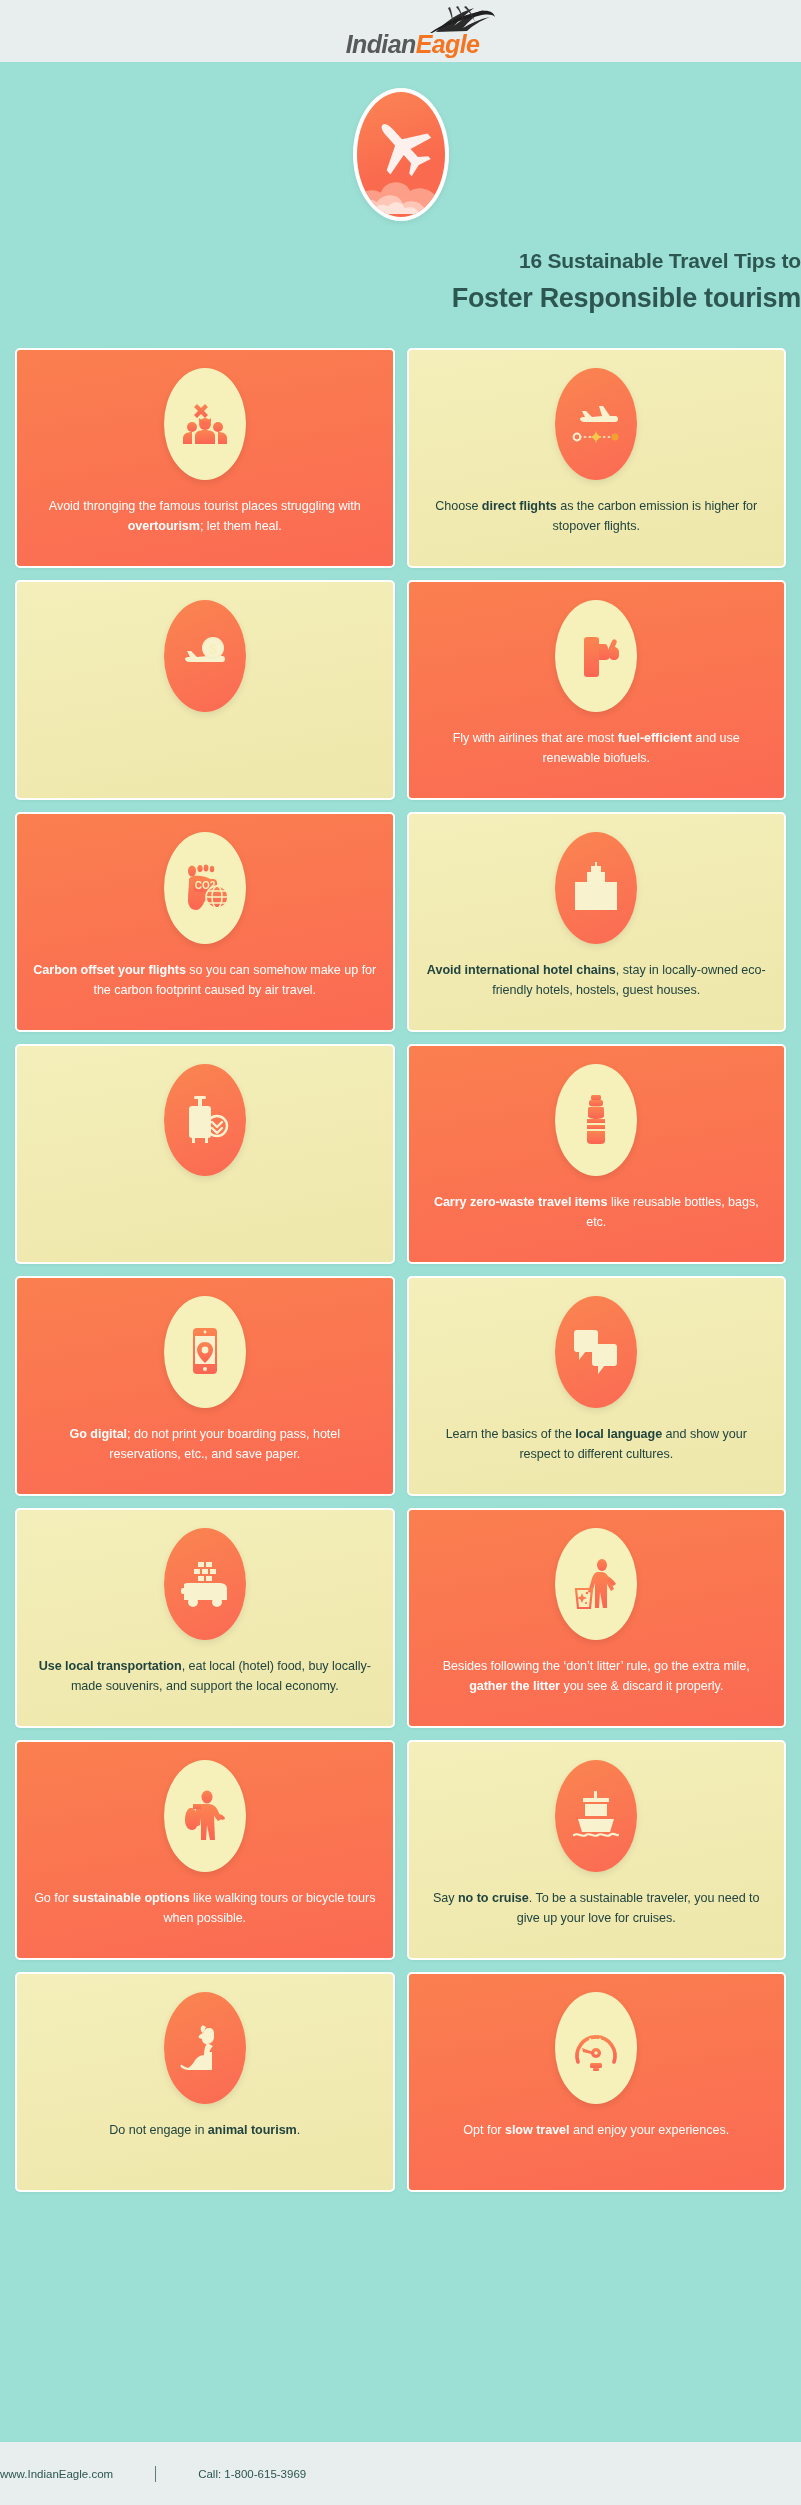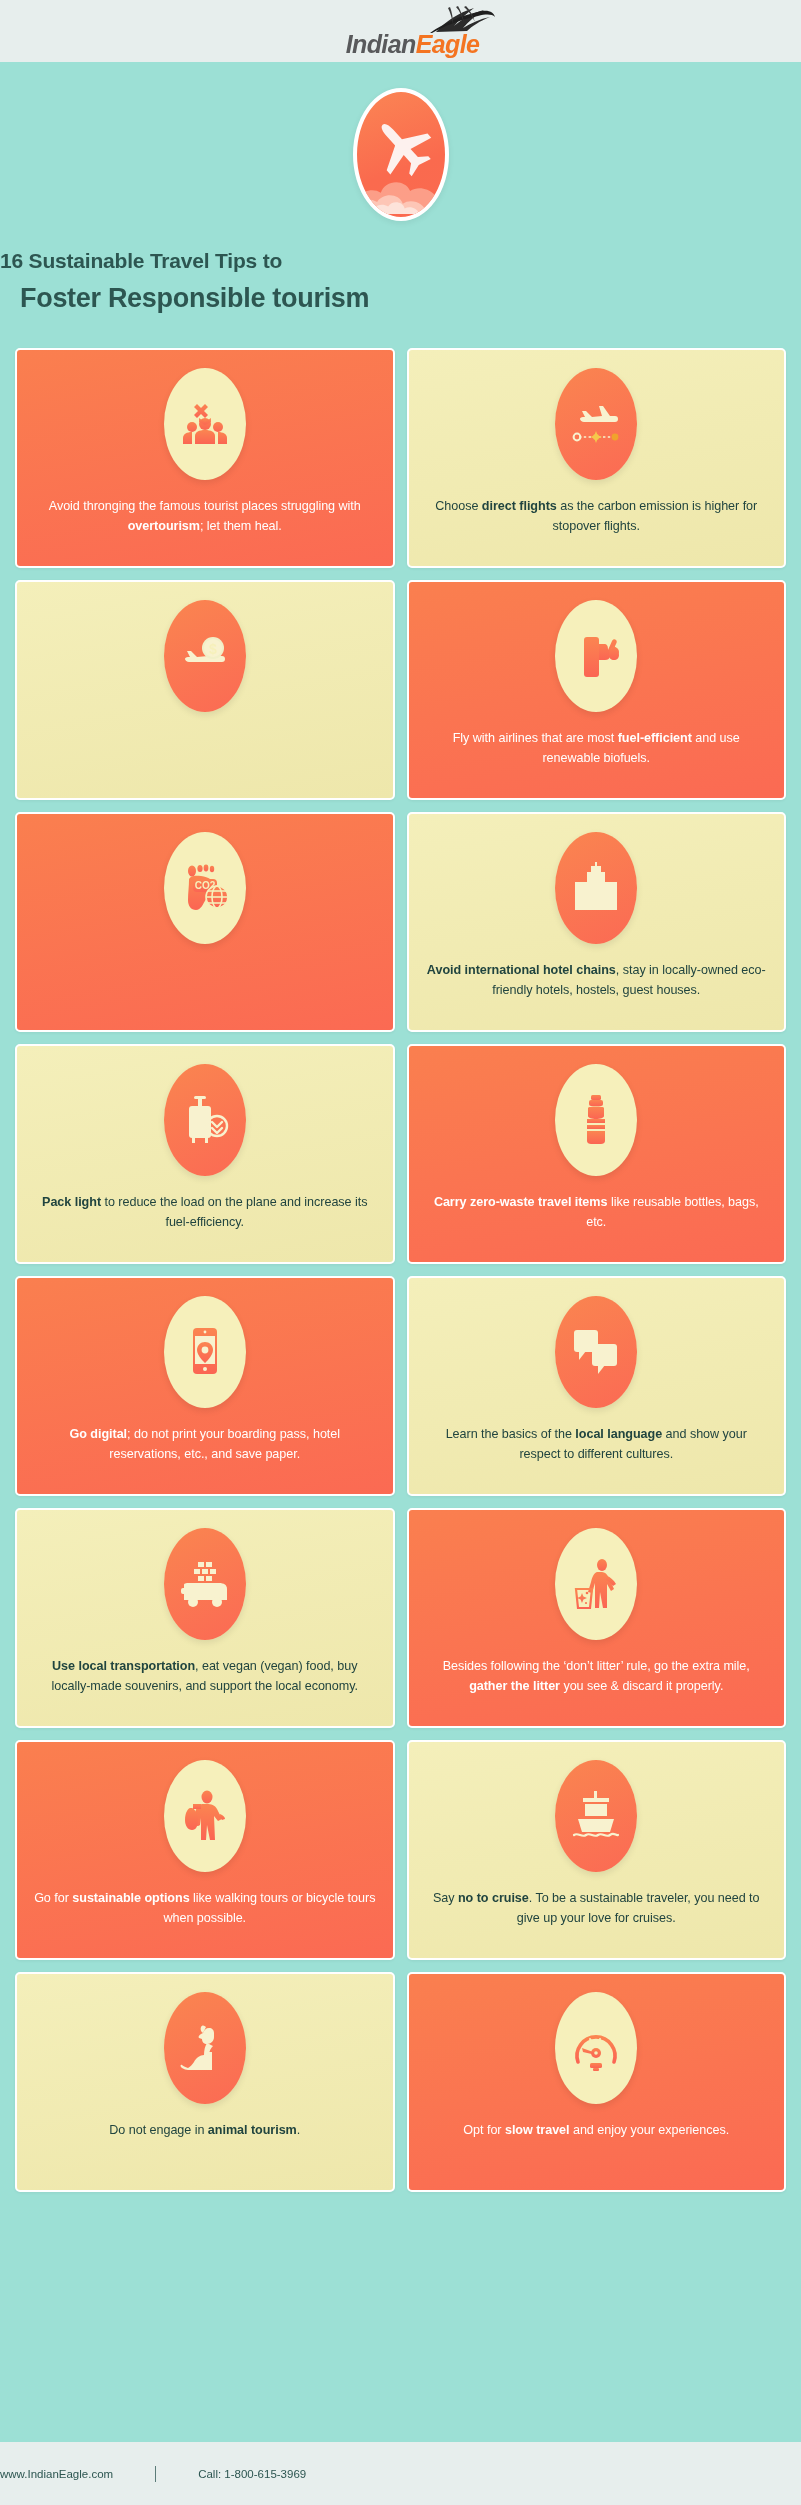--- a/index.html
+++ b/index.html
@@ -65,21 +65,21 @@
     background: linear-gradient(160deg, #fb8554 0%, #fa6a4e 60%, #fb6a50 100%);
     border: 4px solid #ffffff;
     position: relative;
     overflow: hidden;
     box-shadow: 0 2px 6px rgba(0,0,0,.07);
   }
   .hero-circle svg { position: absolute; inset: 0; }
 
   
   .titles {
-    text-align: left;
+    text-align: right;
     margin-top: 28px;
     color: #2d5651;
   }
   .title-1 {
     font-size: 21px;
     font-weight: bold;
     letter-spacing: -0.2px;
   }
   .title-2 {
     font-size: 27px;
@@ -308,20 +308,21 @@
     </g>
     <g stroke="#f6f0bb" stroke-width="1.6" fill="none">
       <circle cx="38" cy="35" r="11"></circle>
               <ellipse cx="38" cy="35" rx="5" ry="11"></ellipse>
       <line x1="27" y1="35" x2="49" y2="35"></line>
               <line x1="29" y1="29" x2="47" y2="29"></line>
               <line x1="29" y1="41" x2="47" y2="41"></line>
     </g>
           </svg>
         </div>
+        <div class="card-text"><b>Carbon offset your flights</b><span> so you can somehow make up for the carbon footprint caused by air travel.</span></div>
       </div>
       <div class="card cream">
         <div class="icon-badge orange-badge">
           <svg width="52" height="52" viewBox="0 0 52 52">
             <defs>
               <linearGradient id="og6" x1="0" y1="0" x2="0" y2="1">
                 <stop offset="0%" stop-color="#f8f2cf"></stop>
                 <stop offset="100%" stop-color="#f8f2cf"></stop>
               </linearGradient>
             </defs>
@@ -372,21 +373,20 @@
               <rect x="20.5" y="16" width="1.8" height="24"></rect>
               <rect x="25" y="16" width="1.8" height="24"></rect>
     </g>
     <circle cx="38" cy="32" r="10" fill="none" stroke="#f8f2cf" stroke-width="2.4"></circle>
     <g stroke="#f8f2cf" stroke-width="2.4" fill="none" stroke-linecap="round" stroke-linejoin="round">
       <polyline points="33,28 38,33 43,28"></polyline>
               <polyline points="33,34 38,39 43,34"></polyline>
     </g>
           </svg>
         </div>
-        <div class="card-text"><b>Pack light</b><span> to reduce the load on the plane and increase its fuel-efficiency.</span></div>
       </div>
       <div class="card orange">
         <div class="icon-badge cream-badge">
           <svg width="52" height="52" viewBox="0 0 52 52">
             <defs>
               <linearGradient id="og8" x1="0" y1="0" x2="0" y2="1">
                 <stop offset="0%" stop-color="#fb8551"></stop>
                 <stop offset="100%" stop-color="#fb6553"></stop>
               </linearGradient>
             </defs>
@@ -468,21 +468,21 @@
       <circle cx="14" cy="44" r="5"></circle>
               <circle cx="38" cy="44" r="5"></circle>
     </g>
     <g fill="url(#og11)">
       <circle cx="14" cy="44" r="2.2"></circle>
               <circle cx="38" cy="44" r="2.2"></circle>
       <rect x="42" y="29" width="5" height="4" rx="1"></rect>
     </g>
           </svg>
         </div>
-        <div class="card-text"><b>Use local transportation</b><span>, eat vegan (vegan) food, buy locally-made souvenirs, and support the local economy.</span></div>
+        <div class="card-text"><b>Use local transportation</b><span>, eat local (hotel) food, buy locally-made souvenirs, and support the local economy.</span></div>
       </div>
       <div class="card orange">
         <div class="icon-badge cream-badge">
           <svg width="52" height="52" viewBox="0 0 52 52">
             <defs>
               <linearGradient id="og12" x1="0" y1="0" x2="0" y2="1">
                 <stop offset="0%" stop-color="#fb8551"></stop>
                 <stop offset="100%" stop-color="#fb6553"></stop>
               </linearGradient>
             </defs>

